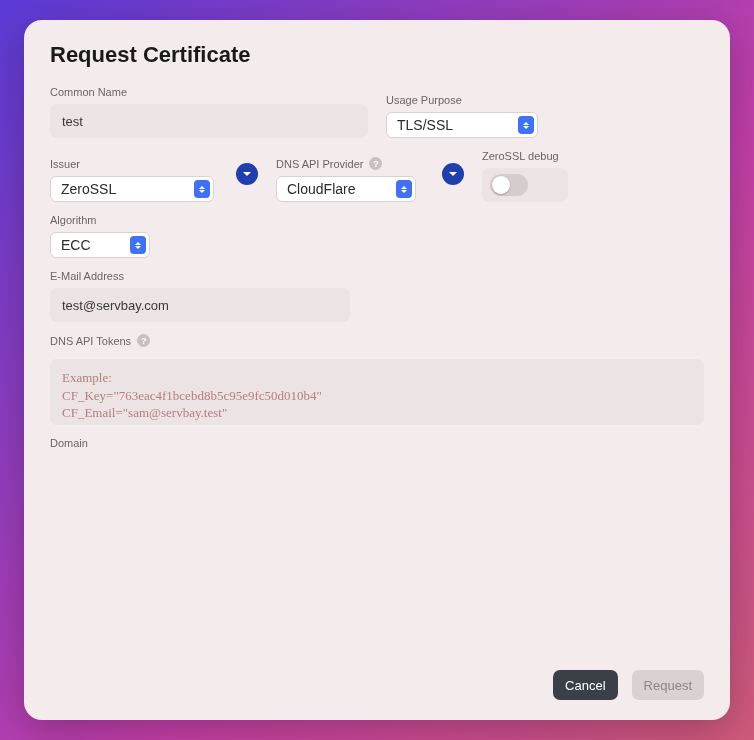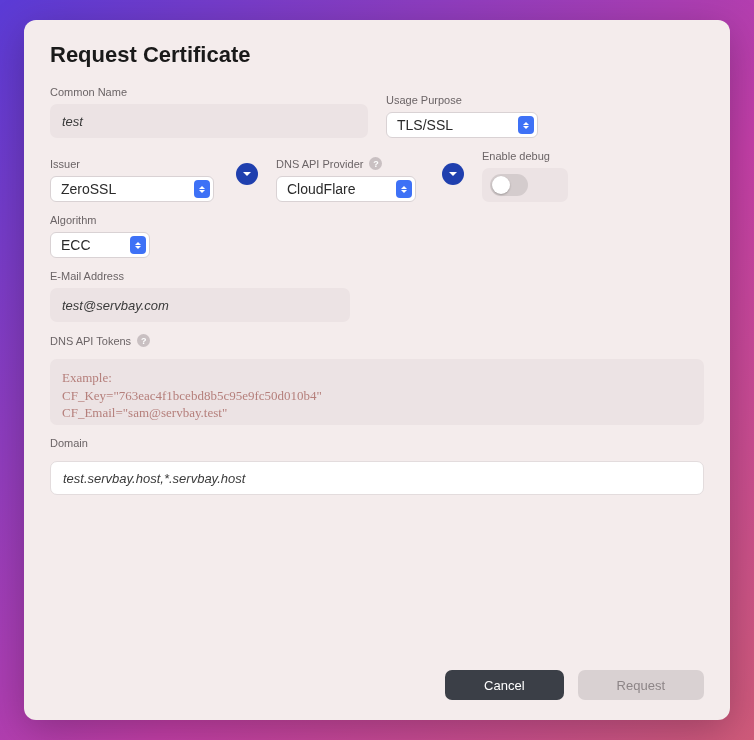--- a/index.html
+++ b/index.html
@@ -8,21 +8,21 @@
     font-family: -apple-system, BlinkMacSystemFont, "Segoe UI", Helvetica, Arial, sans-serif;
     background: linear-gradient(135deg, #5b3bd6 0%, #c43fa8 60%, #d05b7a 100%);
     display: flex;
     align-items: center;
     justify-content: center;
   }
   .panel {
     width: 706px;
     height: 700px;
     background: #f4ecec;
-    border-radius: 12px;
+    border-radius: 18px;
     padding: 22px 26px 20px 26px;
     position: relative;
     box-shadow: 0 10px 40px rgba(0,0,0,.25);
     display: flex;
     flex-direction: column;
   }
   .title {
     font-size: 22px;
     font-weight: 800;
     color: #1a1a1a;
@@ -52,21 +52,20 @@
   }
   .text-input {
     height: 34px;
     border: none;
     background: #ece3e4;
     border-radius: 7px;
     padding: 0 12px;
     font-size: 13px;
     color: #3a3a3a;
     outline: none;
-    font-style: italic;
   }
   .text-input.white { background: #fff; border: 1px solid #e3dcdd; }
   .select {
     height: 26px;
     background: #ffffff;
     border: 1px solid #d9d2d4;
     border-radius: 6px;
     padding: 0 26px 0 10px;
     font-size: 14px;
     color: #2b2b2b;
@@ -150,21 +149,21 @@
   }
   .textarea::placeholder { color: #b57f7b; white-space: pre-line; }
   .footer {
     display: flex;
     justify-content: flex-end;
     gap: 14px;
     margin-top: auto;
   }
   .btn {
     height: 30px;
-    padding: 0 39px;
+    padding: 0 12px;
     border-radius: 7px;
     font-size: 13px;
     border: none;
     cursor: pointer;
     display: inline-flex;
     align-items: center;
     justify-content: center;
   }
   .btn-dark { background: #3b3f47; color: #fff; }
   .btn-muted { background: #d9d1d2; color: #8d8587; cursor: default; }
@@ -213,21 +212,21 @@
           <span>CloudFlare</span>
           <span class="updown"></span>
         </div>
       </div>
       <div class="circle-btn">
         <svg viewBox="0 0 10 10">
             <path d="M1 3 L5 7 L9 3 Z"></path>
           </svg>
       </div>
       <div class="field">
-        <div class="label">Enable debug</div>
+        <div class="label">ZeroSSL debug</div>
         <div class="toggle-wrap">
           <div class="toggle"></div>
         </div>
       </div>
     </div>
 
     <div class="row">
       <div class="field" style="width:112px">
         <div class="label">Algorithm</div>
         <div class="select" style="width:100px">
@@ -249,21 +248,20 @@
         <span>DNS API Tokens</span>
         <span class="help-badge">?</span>
       </div>
       <textarea class="textarea" placeholder="Example:
 CF_Key=&quot;763eac4f1bcebd8b5c95e9fc50d010b4&quot;
 CF_Email=&quot;sam@servbay.test&quot;" style=""></textarea>
     </div>
 
     <div class="row" style="flex-direction:column; align-items:stretch; gap:6px">
       <div class="label">Domain</div>
-      <input class="text-input white" style="width: 100%;" value="test.servbay.host,*.servbay.host">
     </div>
 
   </div>
 
   <div class="footer">
     <button class="btn btn-dark">Cancel</button>
     <button class="btn btn-muted">Request</button>
   </div>
 </div>
 

